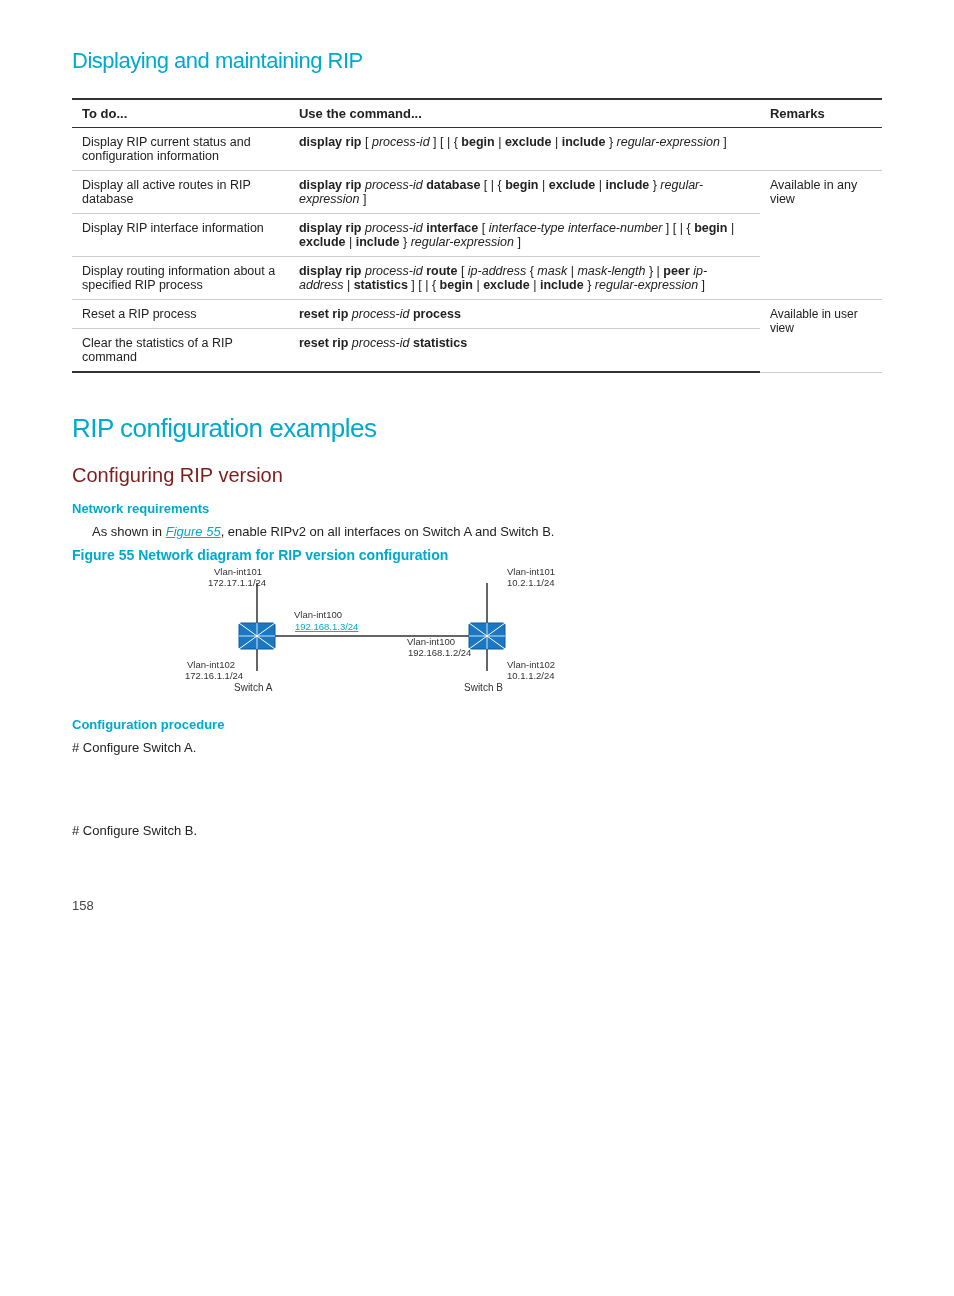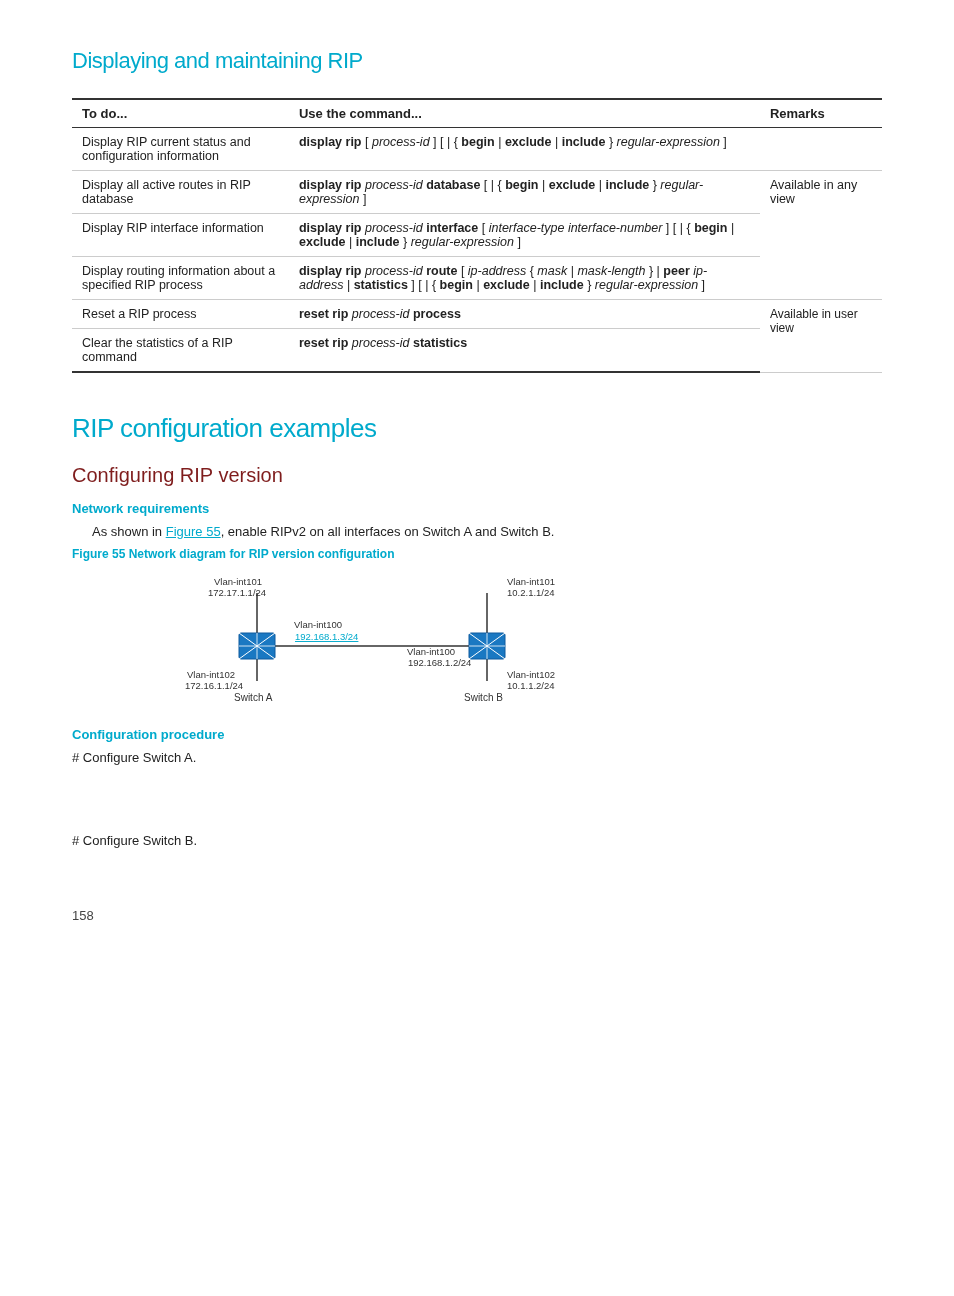--- a/index.html
+++ b/index.html
@@ -67,24 +67,24 @@
       font-size: 12.5px;
     }
     table.main-table tr:last-child td {
       border-bottom: 2px solid #333;
     }
     .cmd { font-weight: bold; }
     .cmd-italic { font-style: italic; font-weight: normal; }
 
     
     .figure-caption {
-      font-size: 12px;
-      font-weight: bold;
-      color: #00aacc;
-      margin-bottom: 12px;
+      font-size: 14px;
+      font-weight: bold;
+      color: #00aacc;
+      margin-bottom: 0;
       margin-top: 6px;
     }
 
     
     .procedure-body {
       margin-left: 20px;
     }
     .procedure-item {
       margin-bottom: 6px;
       font-size: 13px;
@@ -102,20 +102,21 @@
 
     .body-text {
       font-size: 13px;
       margin-bottom: 8px;
       margin-left: 20px;
     }
 
     .figure-link {
       color: #00aacc;
       text-decoration: underline;
+      font-style: italic;
     }
 
     .page-number {
       margin-top: 60px;
       font-size: 13px;
       color: #444;
     }
 
     
     .diagram-container {

